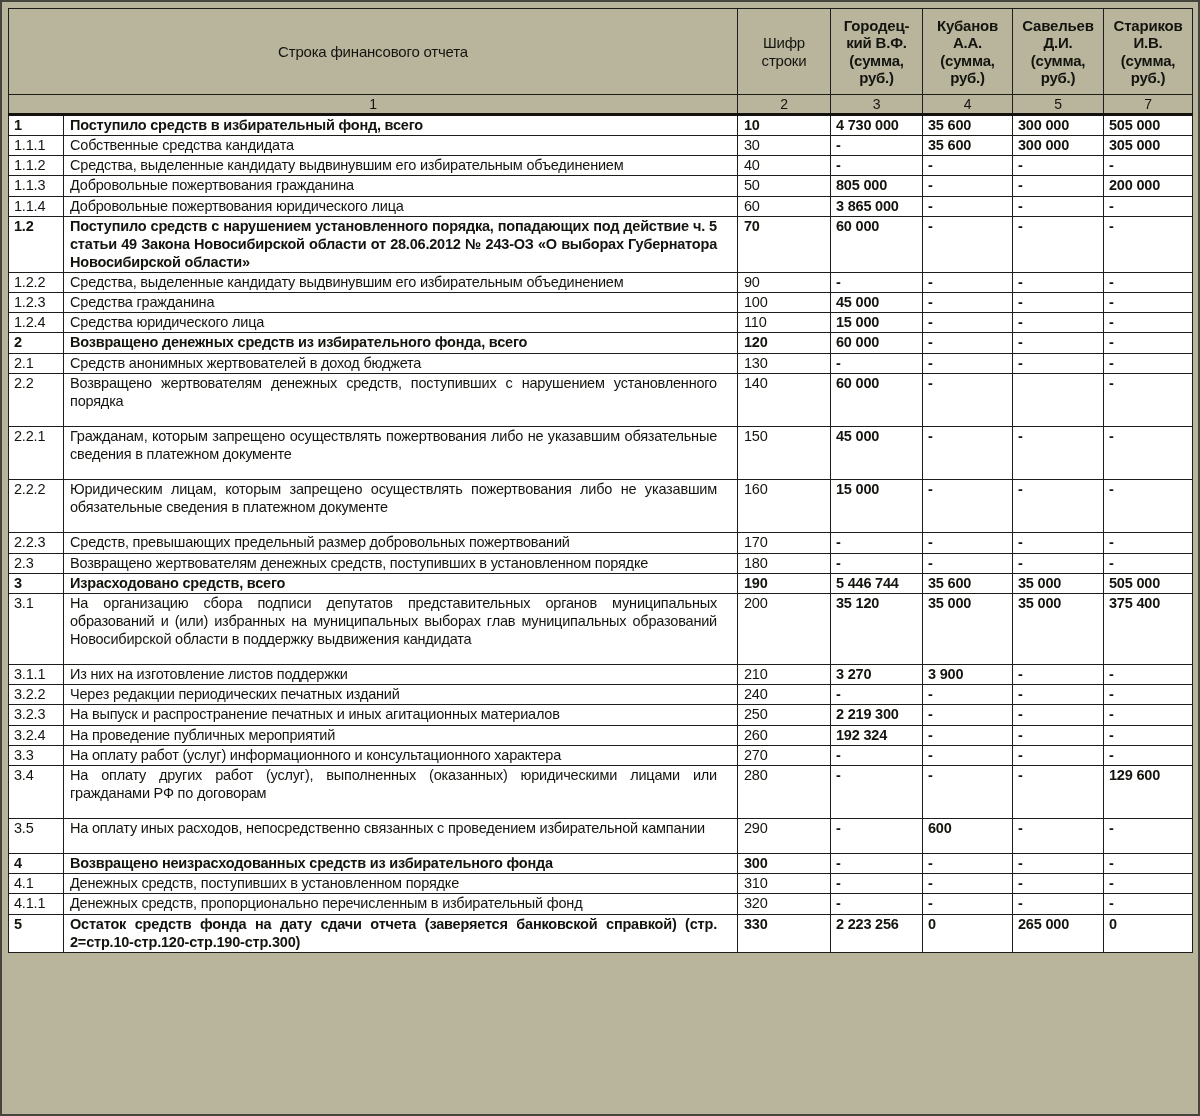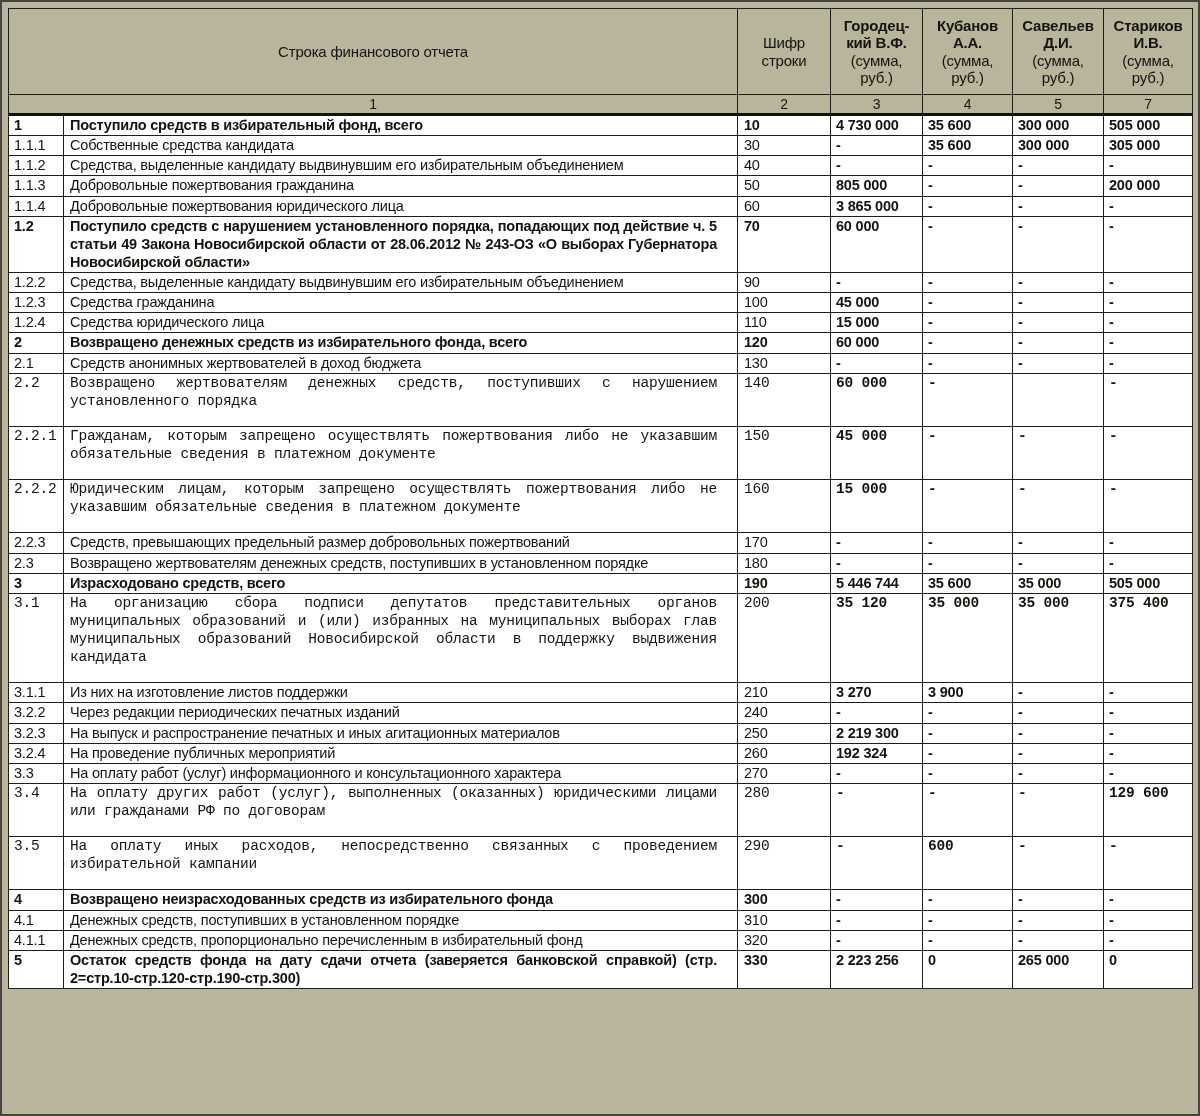--- a/index.html
+++ b/index.html
@@ -16,35 +16,35 @@
     color:#14140f;
   }
   .report th, .report td { border:1.5px solid var(--grid,#1d1d1a); box-sizing:border-box; }
   thead th {
     background:var(--header-bg,#b9b59d);
     font-weight:normal; text-align:center; vertical-align:middle;
     font-size:15px; line-height:1.15; letter-spacing:-0.2px;
   }
   tr.head-main th { height:86px; }
   .cname { font-weight:bold; white-space:pre-line; }
-  .csub  { font-weight:normal; white-space:pre-line; }
+  .csub  { font-weight:bold; white-space:pre-line; }
   .code-head { white-space:pre-line; }
   tr.head-num th { height:17px; font-size:14px; border-bottom:3px solid #12120e; }
   tbody td {
     background:var(--row-bg,#ffffff);
     vertical-align:top;
     font-size:14.5px; line-height:1.25; letter-spacing:-0.2px;
     padding:0 4px 1px 4px;
   }
   td.c-num  { padding-left:5px; }
   td.c-desc { text-align:justify; padding-left:6px; padding-right:20px; }
   td.c-code { padding-left:6px; }
   td.c-val  { font-weight:bold; padding-left:5px; }
   tr.bold td { font-weight:bold; }
-  tr.tall td { padding-bottom:16px;font-family:Liberation Mono, monospace; }
+  tr.tall td { padding-bottom:16px; }
 </style>
 </head>
 <body>
 
 <div class="frame">
   <table class="report">
     <colgroup>
       <col style="width:55px">
       <col style="width:674px">
       <col style="width:93px">

